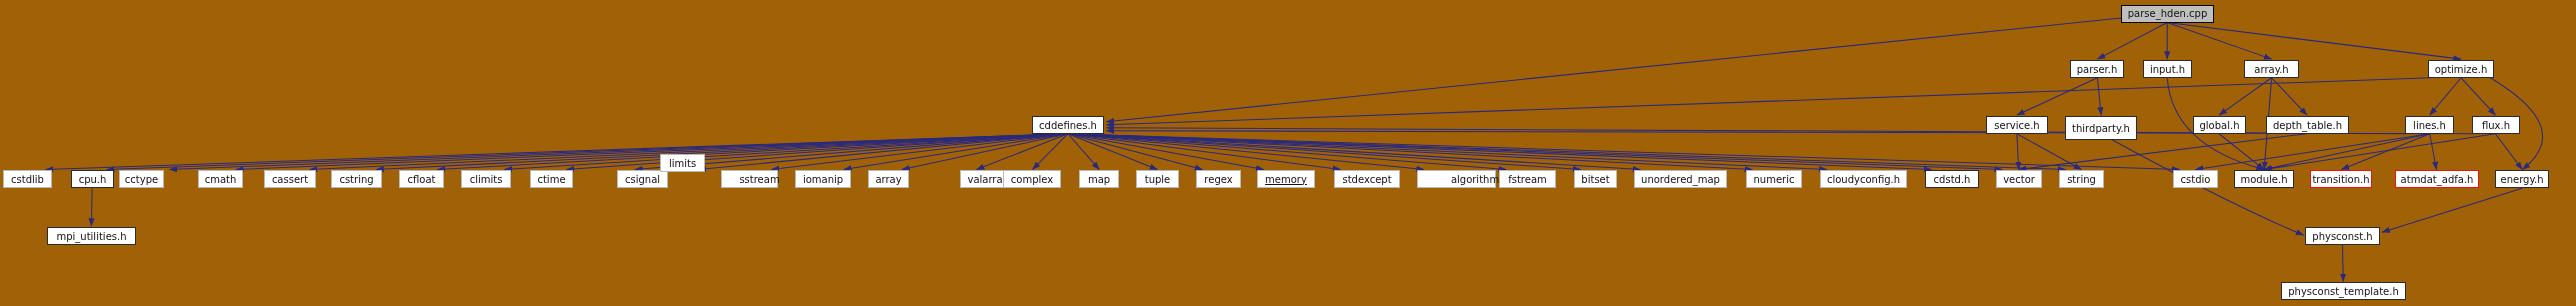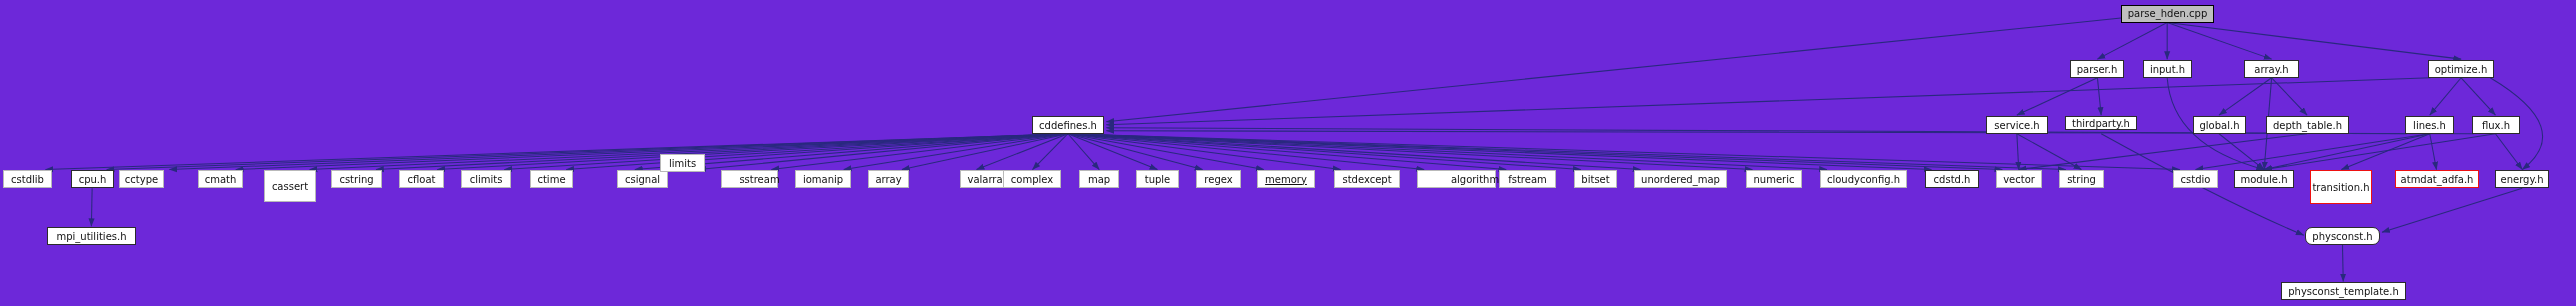--- a/index.html
+++ b/index.html
@@ -1,16 +1,16 @@
 <!DOCTYPE html>
 <html style="font-size:12px"><head>
 <meta charset="utf-8">
 <style>
   html,body{margin:0;padding:0;background:#ffffff;}
-  #canvas{position:relative;width:2576px;height:307px;background:#6d28d9;overflow:hidden;
+  #canvas{position:relative;width:2576px;height:307px;background:#a16207;overflow:hidden;
           font-family:"DejaVu Sans","Liberation Sans",sans-serif;}
   #edge-layer{position:absolute;left:0;top:0;width:2576px;height:307px;}
   .node{position:absolute;box-sizing:border-box;background:#ffffff;border:0.7px solid #000;
         display:flex;align-items:center;justify-content:center;
         font-size:10px;color:#111111;white-space:nowrap;cursor:pointer;z-index:2;}
   .node.ext{border-color:#b9b9b9;}
   .node.proj{border-color:#2b2b2b;}
   .node.trunc{border-color:#ee1111;}
   .node.root{background:#bfbfbf;border-color:#000000;}
 </style>
@@ -88,30 +88,30 @@
       <path d="M1431.5,179 L2922,227" fill="none" stroke="#29297e" stroke-width="1.4" marker-end="url(#arr)"></path>
     </svg>
   <div id="node-layer">
       <div class="node root" style="left: 2121px; top: 4.5px; width: 93px; height: 18px;">parse_hden.cpp</div>
       <div class="node proj" style="left: 2070px; top: 60px; width: 54px; height: 18px;">parser.h</div>
       <div class="node proj" style="left: 2143px; top: 60px; width: 49px; height: 18px;">input.h</div>
       <div class="node proj" style="left: 2244px; top: 60px; width: 55px; height: 18px;">array.h</div>
       <div class="node proj" style="left: 2428px; top: 60px; width: 66px; height: 18px;">optimize.h</div>
       <div class="node proj" style="left: 1032px; top: 116px; width: 72px; height: 18px;">cddefines.h</div>
       <div class="node proj" style="left: 1986px; top: 116px; width: 62px; height: 18px;">service.h</div>
-      <div class="node proj" style="left: 2065px; top: 116px; width: 72px; height: 14px;">thirdparty.h</div>
+      <div class="node proj" style="left: 2065px; top: 116px; width: 72px; height: 24px;">thirdparty.h</div>
       <div class="node proj" style="left: 2193px; top: 116px; width: 53px; height: 18px;">global.h</div>
       <div class="node proj" style="left: 2266px; top: 116px; width: 83px; height: 18px;">depth_table.h</div>
       <div class="node proj" style="left: 2405px; top: 116px; width: 49px; height: 18px; text-align: center;">lines.h</div>
       <div class="node proj" style="left: 2472px; top: 116px; width: 48px; height: 18px;">flux.h</div>
       <div class="node ext" style="left: 3px; top: 170px; width: 49px; height: 18px;">cstdlib</div>
       <div class="node proj" style="left: 71px; top: 170px; width: 43px; height: 18px;">cpu.h</div>
       <div class="node ext" style="left: 119px; top: 170px; width: 45px; height: 18px;">cctype</div>
       <div class="node ext" style="left: 198px; top: 170px; width: 45px; height: 18px;">cmath</div>
-      <div class="node ext" style="left: 264px; top: 170px; width: 52px; height: 32px;">cassert</div>
+      <div class="node ext" style="left: 264px; top: 170px; width: 52px; height: 18px;">cassert</div>
       <div class="node ext" style="left: 331px; top: 170px; width: 51px; height: 18px;">cstring</div>
       <div class="node ext" style="left: 399px; top: 170px; width: 45px; height: 18px;">cfloat</div>
       <div class="node ext" style="left: 461px; top: 170px; width: 50px; height: 18px;">climits</div>
       <div class="node ext" style="left: 530px; top: 170px; width: 43px; height: 18px;">ctime</div>
       <div class="node ext" style="left: 617px; top: 170px; width: 51px; height: 18px;">csignal</div>
       <div class="node ext" style="left: 660px; top: 154px; width: 45px; height: 18px;">limits</div>
       <div class="node ext" style="left: 721px; top: 170px; width: 57px; height: 18px; padding-left: 20px;">sstream</div>
       <div class="node ext" style="left: 795px; top: 170px; width: 56px; height: 18px;">iomanip</div>
       <div class="node ext" style="left: 868px; top: 170px; width: 41px; height: 18px;">array</div>
       <div class="node ext" style="left: 960px; top: 170px; width: 56px; height: 18px;">valarray</div>
@@ -125,21 +125,21 @@
       <div class="node ext" style="left: 1499px; top: 170px; width: 57px; height: 18px;">fstream</div>
       <div class="node ext" style="left: 1574px; top: 170px; width: 43px; height: 18px;">bitset</div>
       <div class="node ext" style="left: 1634px; top: 170px; width: 93px; height: 18px;">unordered_map</div>
       <div class="node ext" style="left: 1746px; top: 170px; width: 56px; height: 18px;">numeric</div>
       <div class="node ext" style="left: 1820px; top: 170px; width: 87px; height: 18px;">cloudyconfig.h</div>
       <div class="node proj" style="left: 1925px; top: 170px; width: 54px; height: 18px;">cdstd.h</div>
       <div class="node ext" style="left: 1996px; top: 170px; width: 46px; height: 18px;">vector</div>
       <div class="node ext" style="left: 2059px; top: 170px; width: 45px; height: 18px;">string</div>
       <div class="node ext" style="left: 2173px; top: 170px; width: 45px; height: 18px;">cstdio</div>
       <div class="node proj" style="left: 2234px; top: 170px; width: 60px; height: 18px;">module.h</div>
-      <div class="node trunc" style="left: 2310px; top: 170px; width: 62px; height: 34px;">transition.h</div>
+      <div class="node trunc" style="left: 2310px; top: 170px; width: 62px; height: 18px;">transition.h</div>
       <div class="node trunc" style="left: 2395px; top: 170px; width: 84px; height: 18px;">atmdat_adfa.h</div>
       <div class="node proj" style="left: 2495px; top: 170px; width: 54px; height: 18px;">energy.h</div>
       <div class="node proj" style="left: 47px; top: 227px; width: 89px; height: 18px;">mpi_utilities.h</div>
-      <div class="node proj" style="left: 2305px; top: 227px; width: 75px; height: 18px; border-radius: 7px;">physconst.h</div>
+      <div class="node proj" style="left: 2305px; top: 227px; width: 75px; height: 18px;">physconst.h</div>
       <div class="node proj" style="left: 2281px; top: 282px; width: 125px; height: 18px;">physconst_template.h</div>
     </div>
 </div>
 
 
 </body></html>

